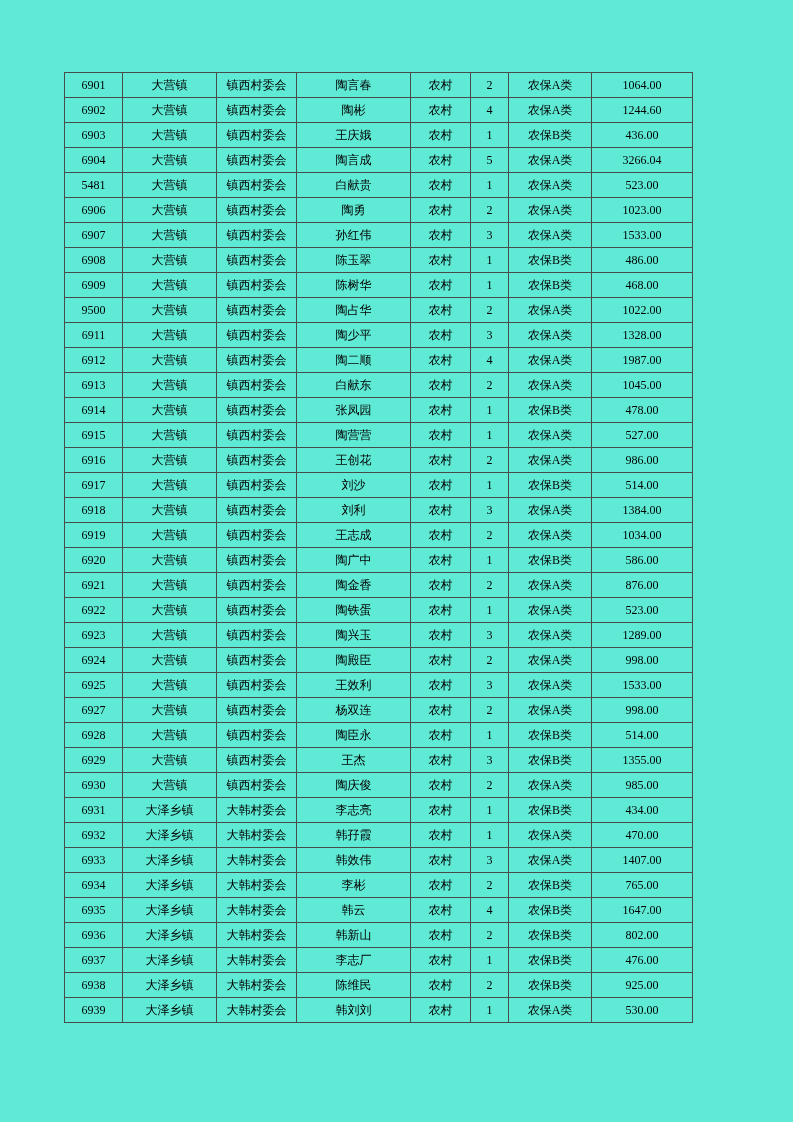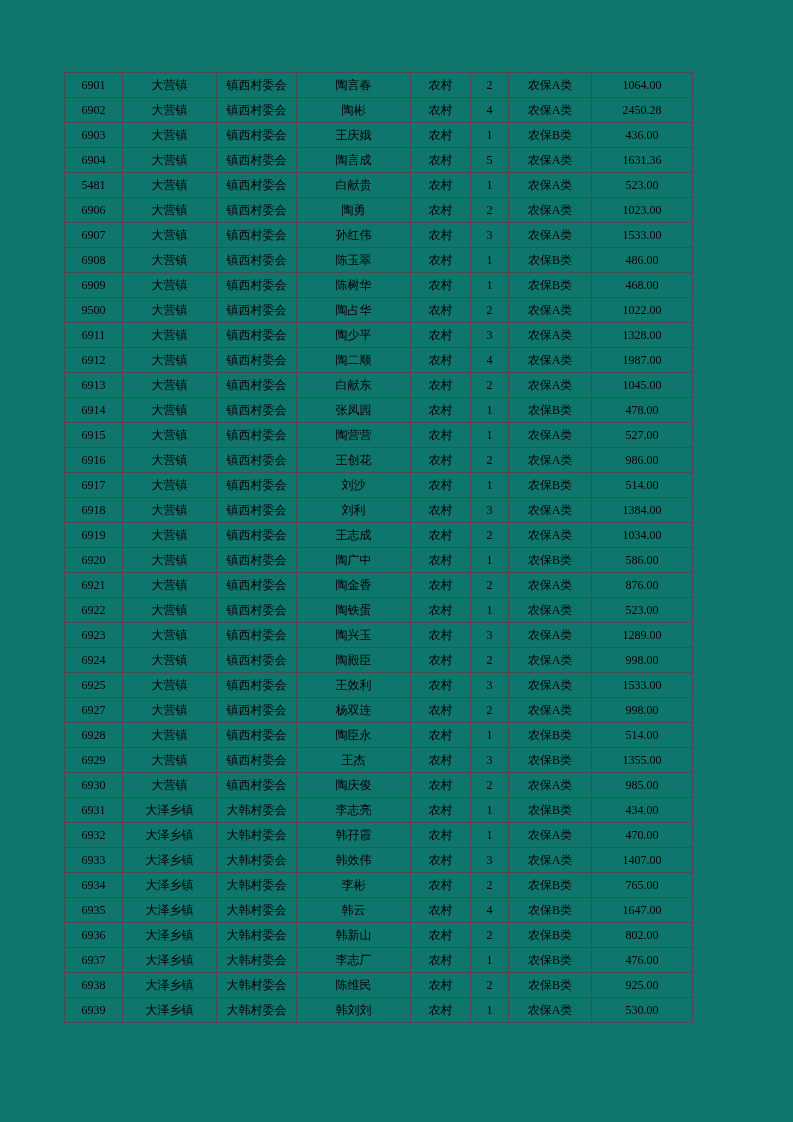--- a/index.html
+++ b/index.html
@@ -4,21 +4,21 @@
 <style>
   html, body {
     margin: 0;
     padding: 0;
     background: #ffffff;
   }
   .page {
     position: relative;
     width: 793px;
     height: 1122px;
-    background: #0f766e;
+    background: #5eead4;
     font-family: "Liberation Serif", "DejaVu Serif", serif;
     color: #000000;
     overflow: hidden;
   }
   table.roster {
     position: absolute;
     left: 64px;
     top: 72px;
     border-collapse: collapse;
     table-layout: fixed;
@@ -59,41 +59,41 @@
           <td class="col7">1064.00</td>
         </tr>
         <tr>
           <td class="col0">6902</td>
           <td class="col1">大营镇</td>
           <td class="col2">镇西村委会</td>
           <td class="col3">陶彬</td>
           <td class="col4">农村</td>
           <td class="col5">4</td>
           <td class="col6">农保A类</td>
-          <td class="col7">2450.28</td>
+          <td class="col7">1244.60</td>
         </tr>
         <tr>
           <td class="col0">6903</td>
           <td class="col1">大营镇</td>
           <td class="col2">镇西村委会</td>
           <td class="col3">王庆娥</td>
           <td class="col4">农村</td>
           <td class="col5">1</td>
           <td class="col6">农保B类</td>
           <td class="col7">436.00</td>
         </tr>
         <tr>
           <td class="col0">6904</td>
           <td class="col1">大营镇</td>
           <td class="col2">镇西村委会</td>
           <td class="col3">陶言成</td>
           <td class="col4">农村</td>
           <td class="col5">5</td>
           <td class="col6">农保A类</td>
-          <td class="col7">1631.36</td>
+          <td class="col7">3266.04</td>
         </tr>
         <tr>
           <td class="col0">5481</td>
           <td class="col1">大营镇</td>
           <td class="col2">镇西村委会</td>
           <td class="col3">白献贵</td>
           <td class="col4">农村</td>
           <td class="col5">1</td>
           <td class="col6">农保A类</td>
           <td class="col7">523.00</td>

